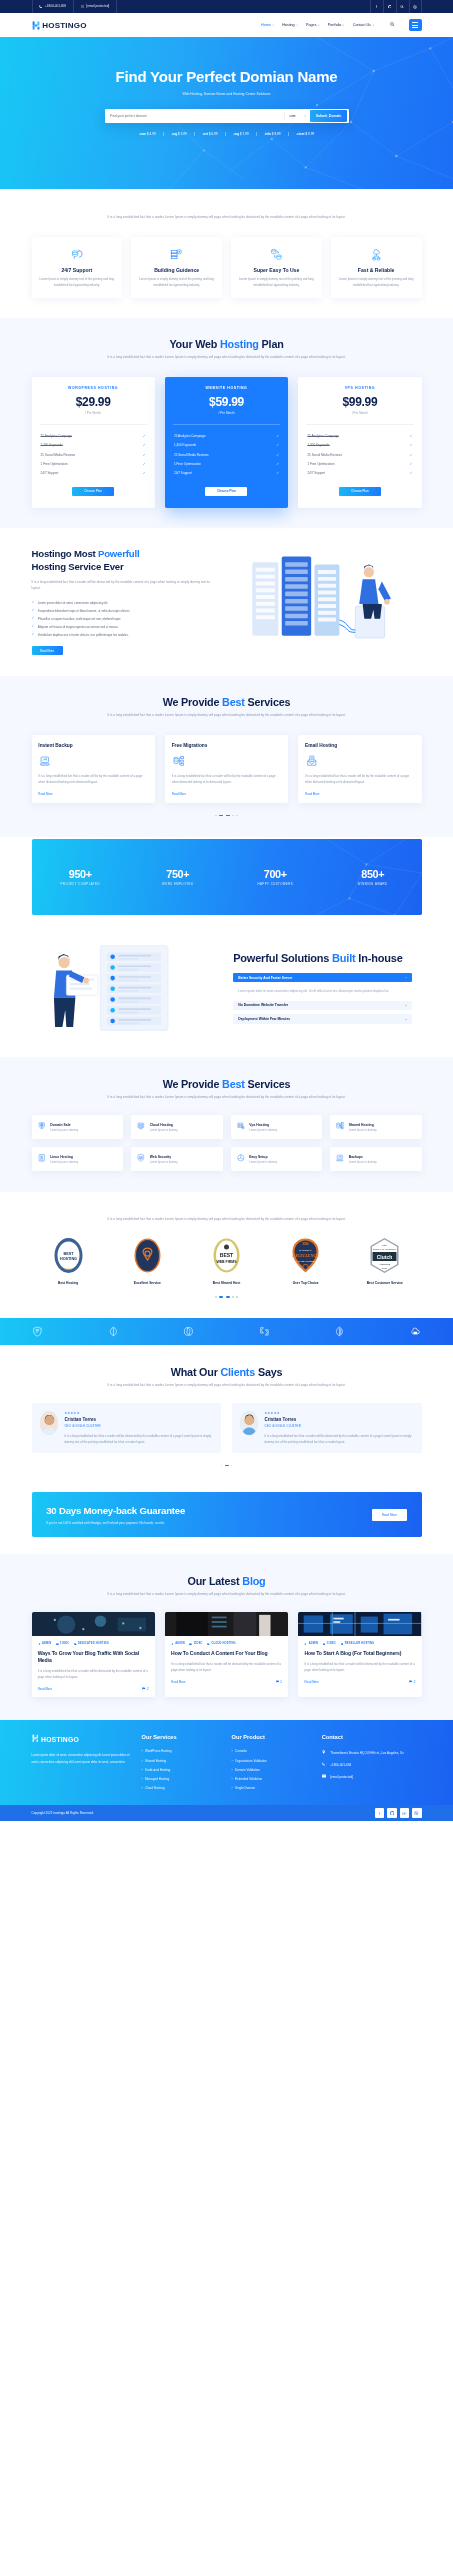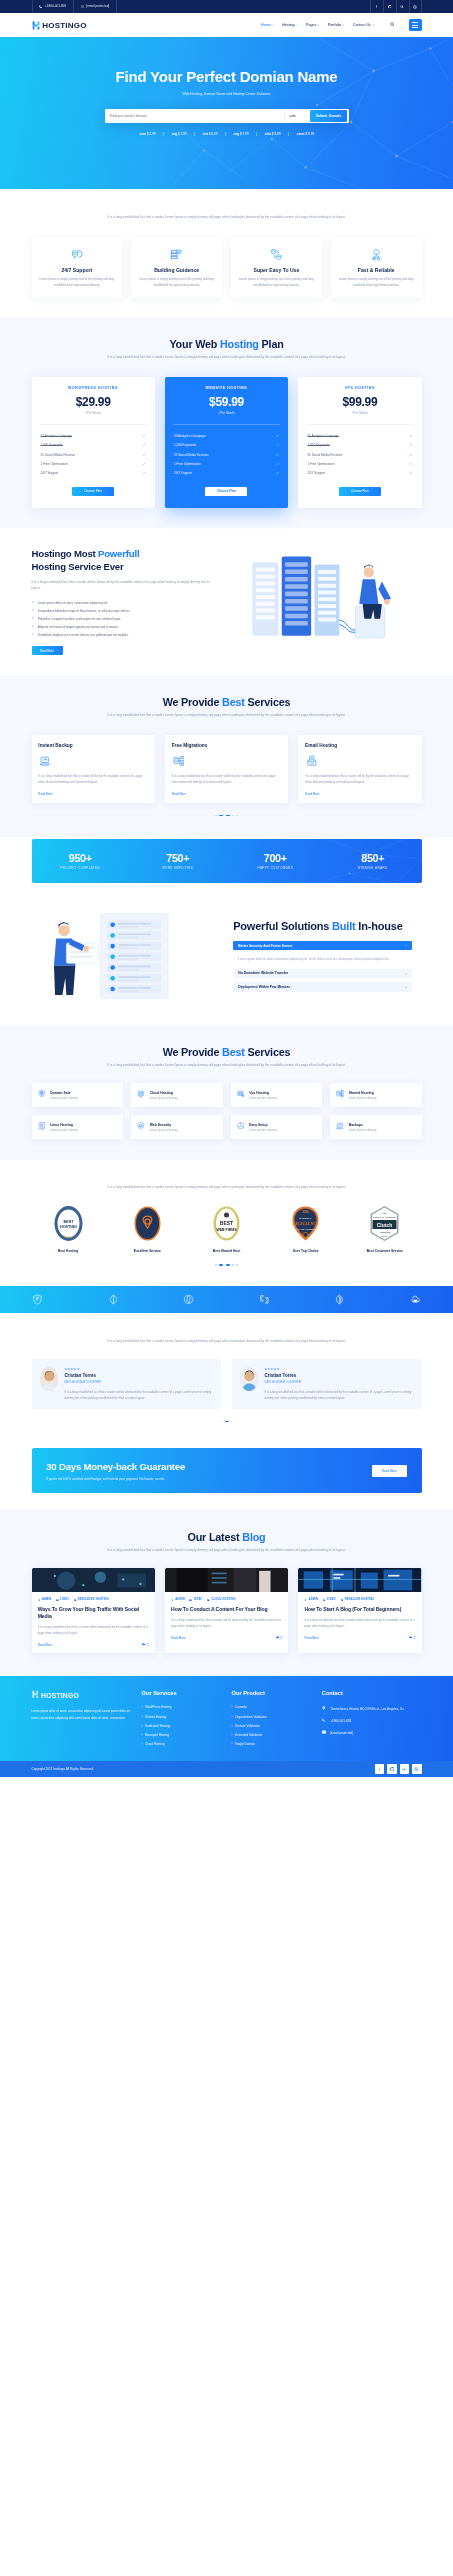--- a/index.html
+++ b/index.html
@@ -117,21 +117,21 @@
   .svc-ico { margin-top:5.7px; height:14.7px; display:flex; align-items:center; }
   .svc-card p { font-size:2.9px; color:#8d97ae; line-height:2.1; margin-top:5.1px; }
   .svc-more { font-size:2.9px; color:#1a7cff; margin-top:6.2px; display:inline-block; }
   .dots { display:flex; justify-content:center; gap:2.3px; margin-top:11.3px; }
   .dot { width:1.7px; height:1.7px; border-radius:50%; background:#c9d6ef; }
   .dot.wide { width:4px; border-radius:1.1px; background:#1a7cff; }
 
   
   .counters { position:relative; overflow:hidden; border-radius:1.7px;
     background:linear-gradient(100deg,#18c8f5,#1f7ef8 60%,#1b63f2);
-    display:grid; grid-template-columns:repeat(4,1fr); padding:13px 0; }
+    display:grid; grid-template-columns:repeat(4,1fr); padding:29px 0; }
   .counters svg.net { position:absolute; inset:0; width:100%; height:100%; opacity:.45; }
   .ct { position:relative; text-align:center; color:#fff; }
   .ct b { font-size:10.8px; display:block; font-weight:bold; letter-spacing:-0.3px; }
   .ct span { font-size:2.8px; letter-spacing:0.5px; display:block; margin-top:2.3px; color:#e3f1ff; }
 
   
   .acc-wrap { width:179px; }
   .acc-wrap h2 { font-size:11px; font-weight:bold; line-height:1.3; letter-spacing:-0.2px; }
   .acc { margin-top:7.4px; }
   .acc-item { margin-bottom:4px; }
@@ -948,20 +948,21 @@
   <span class="bi">
       <svg width="12" height="12" viewBox="0 0 32 32" fill="none" stroke="#fff" stroke-width="1.8">
         <path d="M10 12a6 6 0 0 1 12-1 5 5 0 0 1 1 10H11a5 5 0 0 1-1-9z"></path>
         <rect x="12" y="15" width="10" height="7" rx="1" fill="#fff" stroke="none"></rect>
       </svg>
     </span>
 </section>
 
 <section class="sec">
   <div class="wrap">
+    <h2 class="sec-title"><span>What Our </span><span class="accent">Clients</span><span> Says</span></h2>
     <p class="sec-sub">It is a long established fact that a reader Lorem Ipsum is simply dummy will page when looking be distracted by the readable content of a page when looking at its layout.</p>
     <div class="tst-grid">
       <div class="tst-card">
         <div class="tst-av">
           <svg width="18.7" height="24" viewBox="0 0 33 42">
               <rect width="33" height="42" fill="#f0e4de"></rect>
               <circle cx="16.5" cy="16" r="9" fill="#d9a87e"></circle>
               <path d="M16.5 7c6 0 8 4 7 8l-1-6-6-2-6 3-1 5c-1-4 1-8 7-8z" fill="#4a3224"></path>
               <path d="M4 42c1-9 6-13 12.5-13S28 33 29 42z" fill="#e6eef8"></path>
             </svg>

